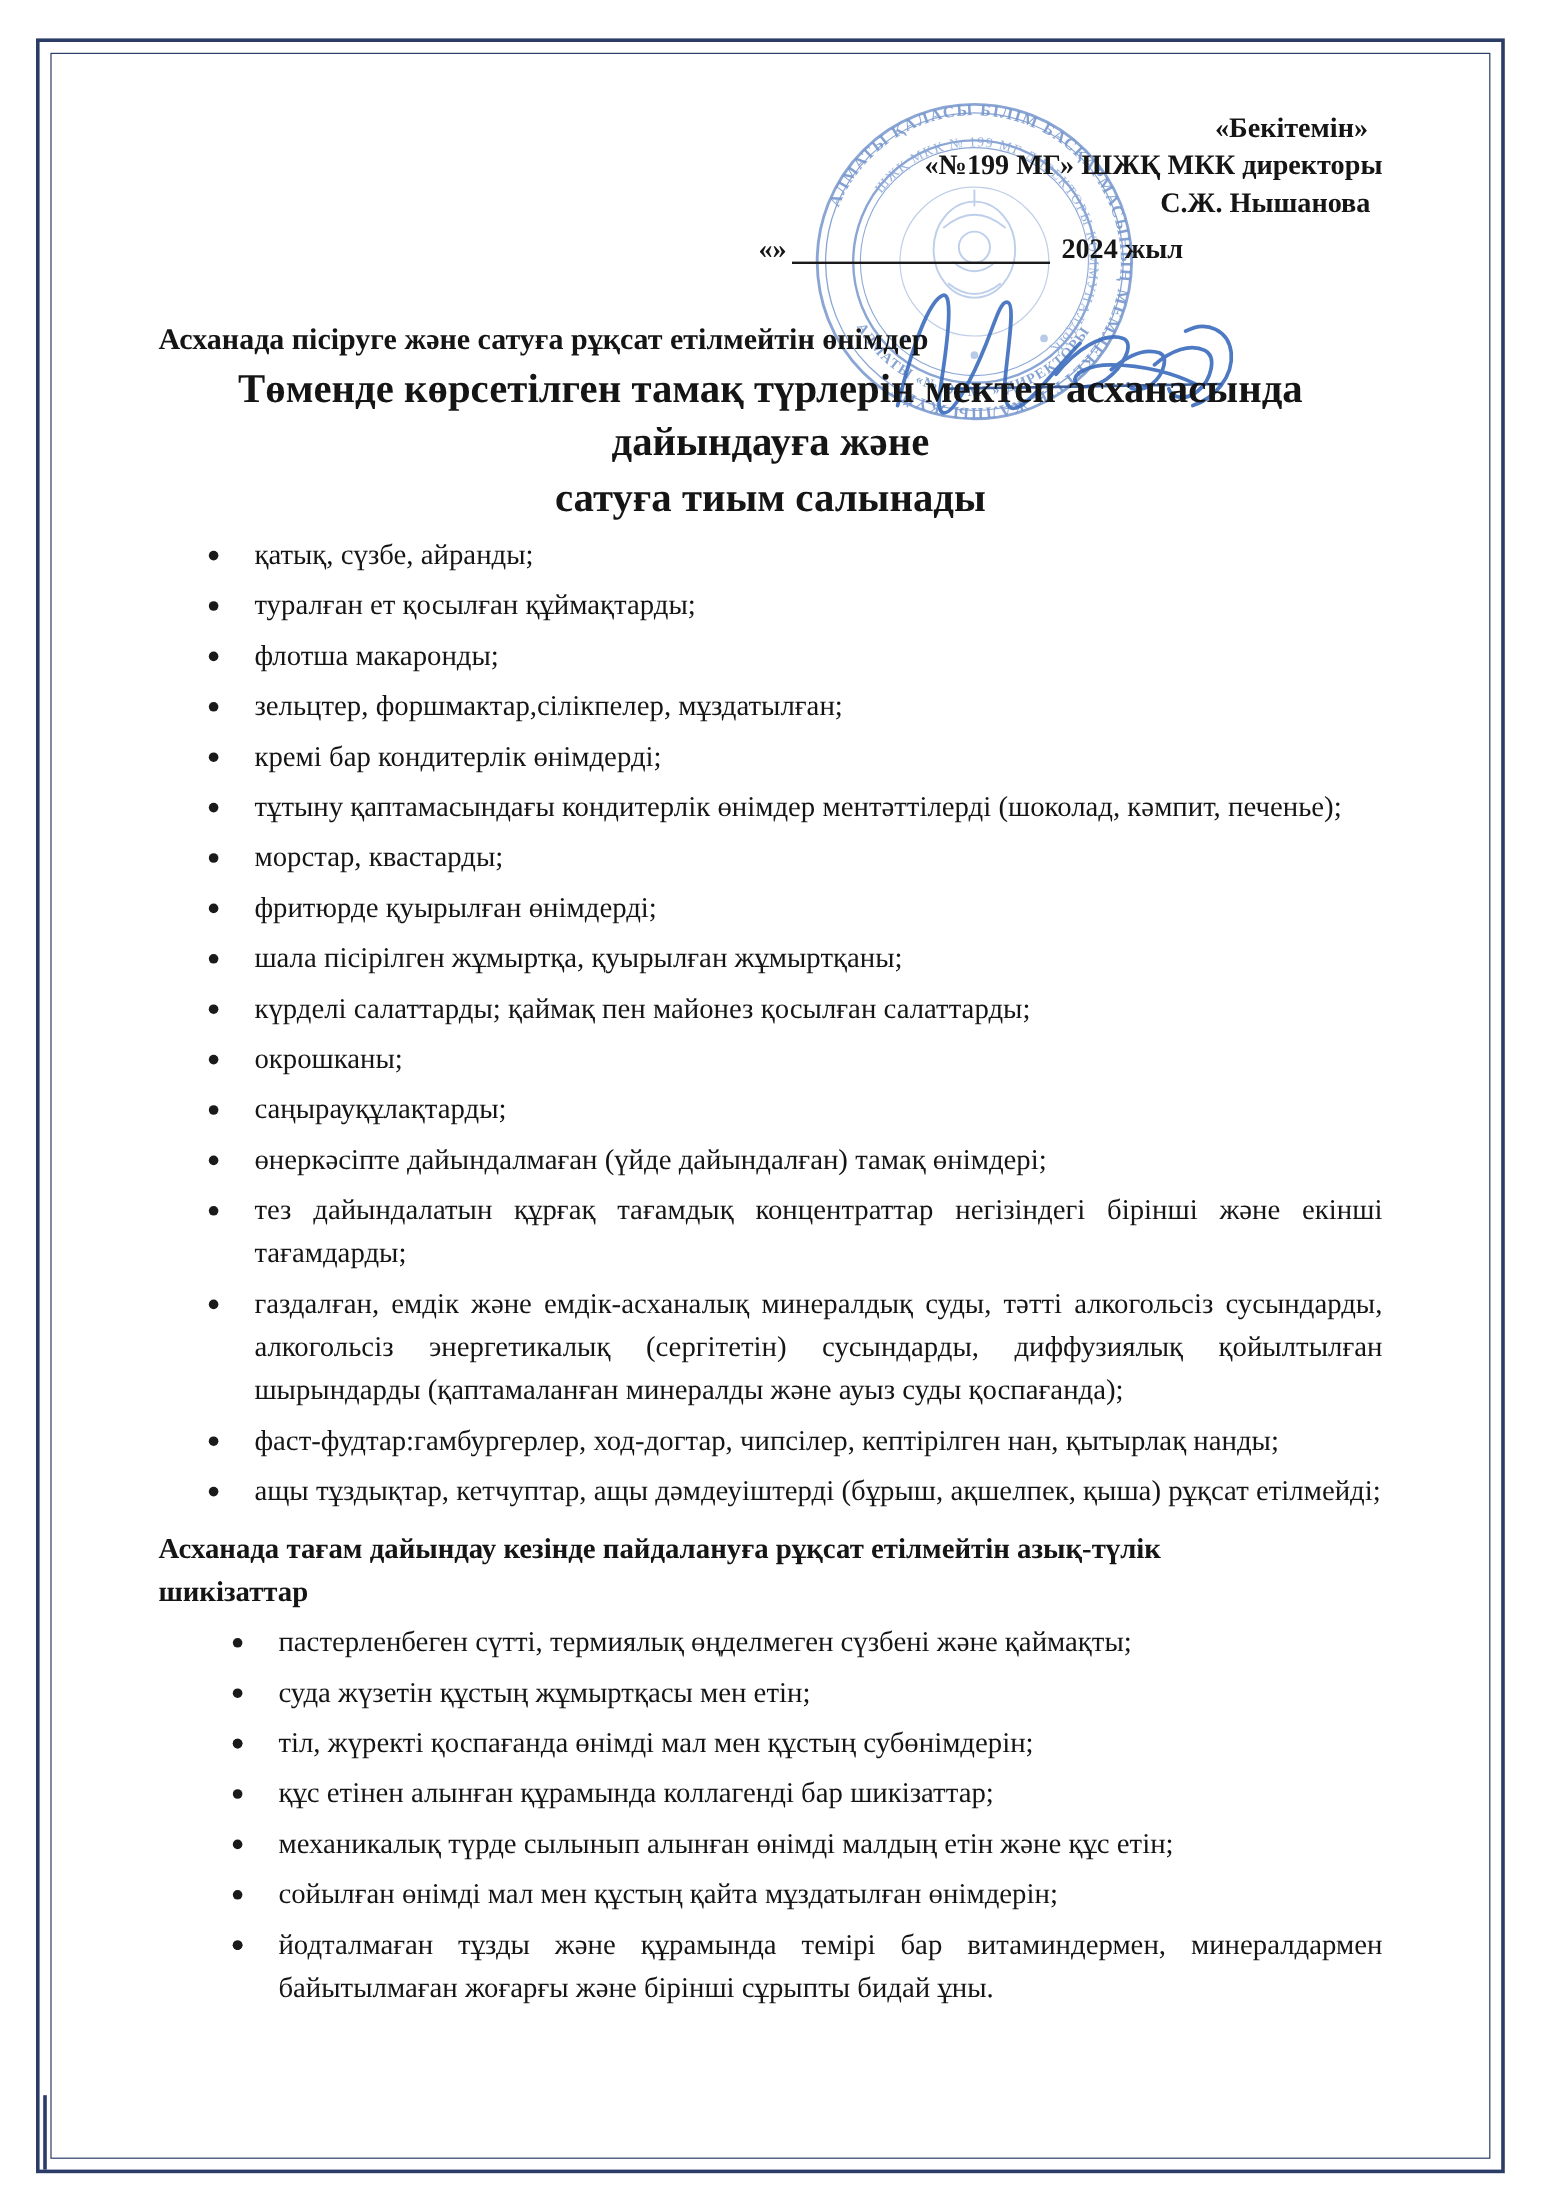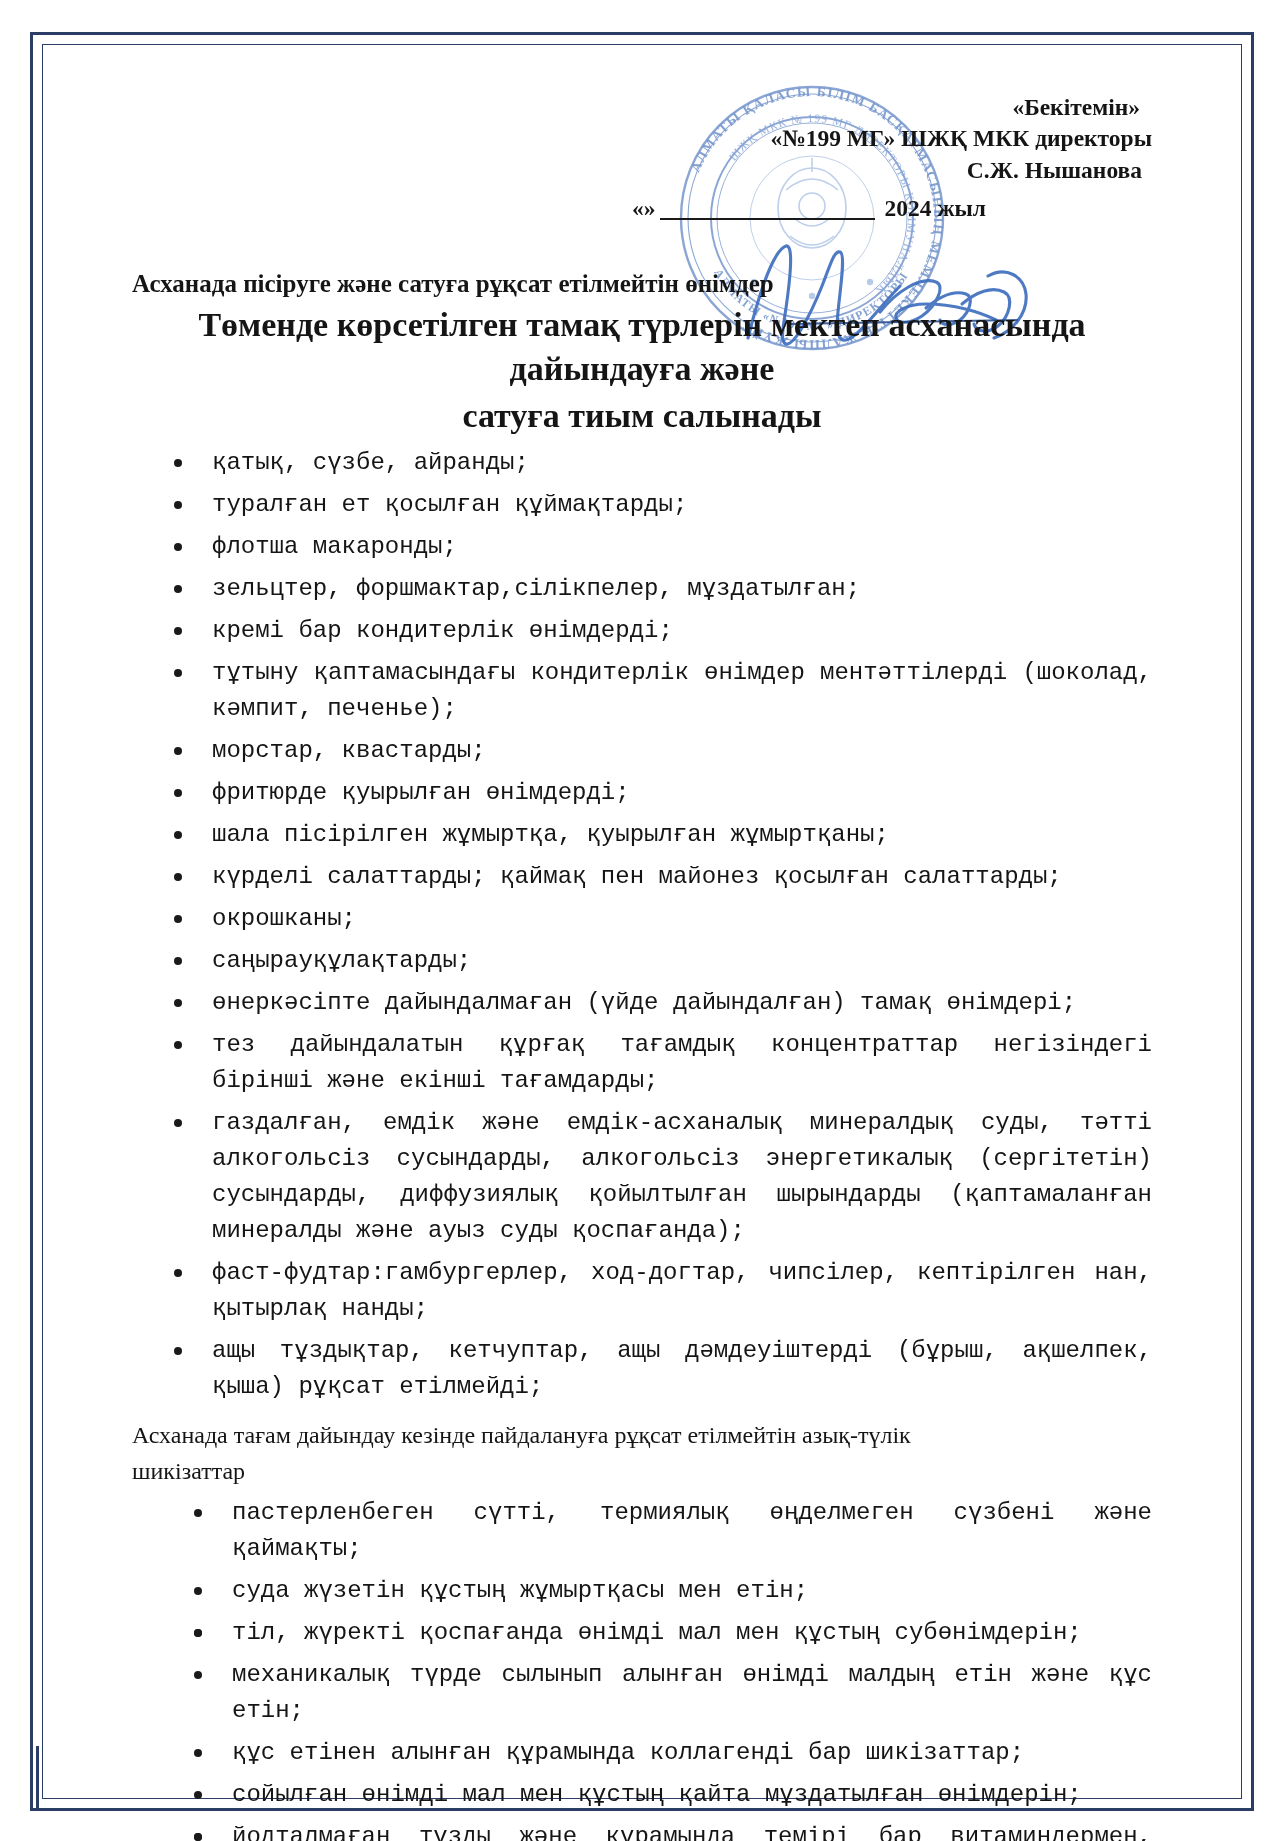--- a/index.html
+++ b/index.html
@@ -61,40 +61,40 @@
   .title{
     text-align:left;font-weight:bold;font-size:25px;line-height:1.3;
     margin-top:44px;position:relative;z-index:4;
   }
   .subtitle{
     text-align:center;font-weight:bold;font-size:34px;line-height:1.32;
     margin-top:2px;position:relative;z-index:4;
   }
 
   
-  ul.doclist{list-style:none;margin:6px 0 0 0;padding:0;font-family:Liberation Mono, monospace;}
+  ul.doclist{list-style:none;margin:6px 0 0 0;padding:0;}
   ul.doclist li{
     position:relative;font-size:24px;line-height:1.5;
     text-align:justify;margin-bottom:6px;
   }
   ul.doclist li .bdot{
     position:absolute;width:8px;height:8px;border-radius:50%;
     background:#1a1a1a;top:14px;
   }
   
   .list1 li{padding-left:80px;}
   .list1 li .bdot{left:42px;}
 
   
   .list2{margin-top:4px;}
   .list2 li{padding-left:100px;font-size:22.5px;line-height:1.5;margin-bottom:3px;}
   .list2 li .bdot{left:62px;top:13px;width:7px;height:7px;}
 
   .section-head{
-    font-weight:normal;font-size:24px;line-height:1.5;text-align:justify;
+    font-weight:bold;font-size:24px;line-height:1.5;text-align:justify;
     margin-top:12px;
   }
   .section-head .ln2{display:block;}
 </style>
 </head>
 <body>
 
 <div class="border-outer"></div>
 <div class="border-inner"></div>
 <div class="edge-tick"></div>
@@ -194,20 +194,20 @@
   <div class="section-head">
     <span>Асханада   тағам   дайындау   кезінде   пайдалануға   рұқсат   етілмейтін   азық-түлік</span>
     <span class="ln2">шикізаттар</span>
   </div>
 
   <ul class="doclist list2" id="list2">
       <li><span class="bdot"></span><span>пастерленбеген сүтті, термиялық өңделмеген сүзбені және қаймақты;</span></li>
       <li><span class="bdot"></span><span>суда жүзетін құстың жұмыртқасы мен етін;</span></li>
       <li><span class="bdot"></span></li>
       <li><span class="bdot"></span><span>тіл, жүректі қоспағанда өнімді мал мен құстың субөнімдерін;</span></li>
+      <li><span class="bdot"></span><span>құс етінен алынған құрамында коллагенді бар шикізаттар;</span></li>
       <li><span class="bdot"></span><span>механикалық түрде сылынып алынған өнімді малдың етін және құс етін;</span></li>
-      <li><span class="bdot"></span><span>құс етінен алынған құрамында коллагенді бар шикізаттар;</span></li>
       <li><span class="bdot"></span><span>сойылған өнімді мал мен құстың қайта мұздатылған өнімдерін;</span></li>
       <li><span class="bdot"></span></li>
       <li><span class="bdot"></span><span>йодталмаған тұзды және құрамында теміpі бар витаминдермен, минералдармен байытылмаған жоғарғы және бірінші сұрыпты бидай ұны.</span></li>
     </ul>
 
 </div>
 
 </body></html>

